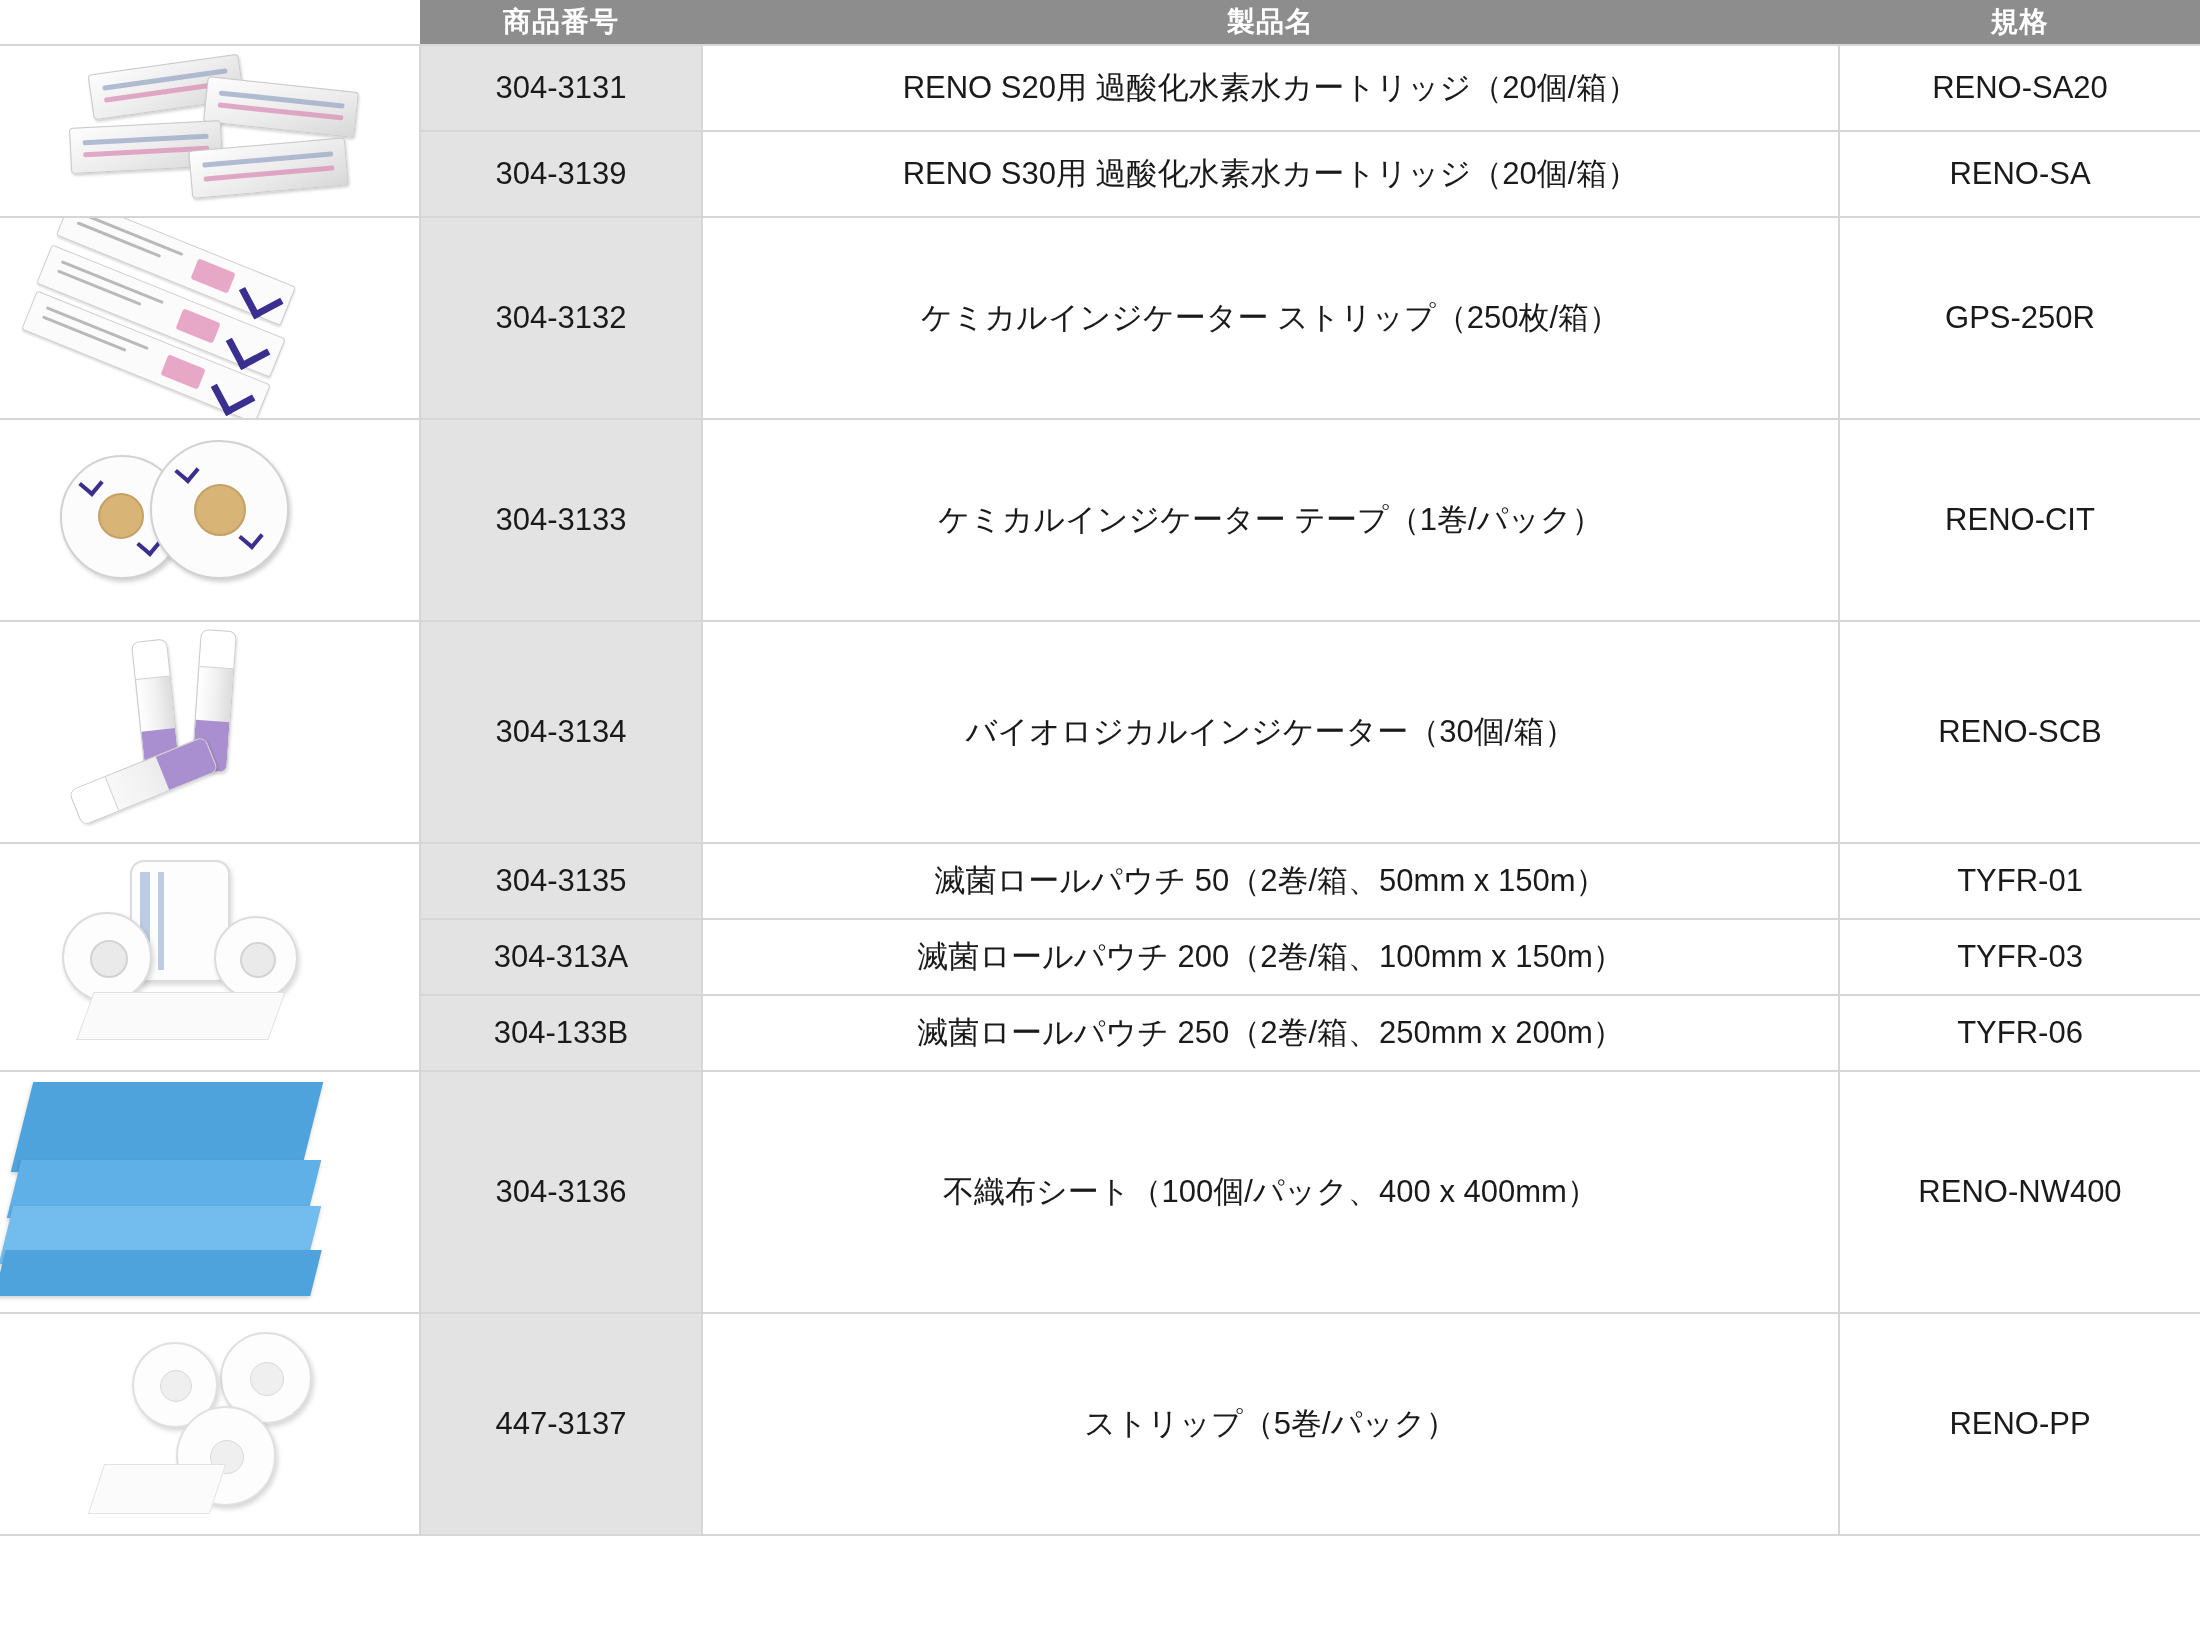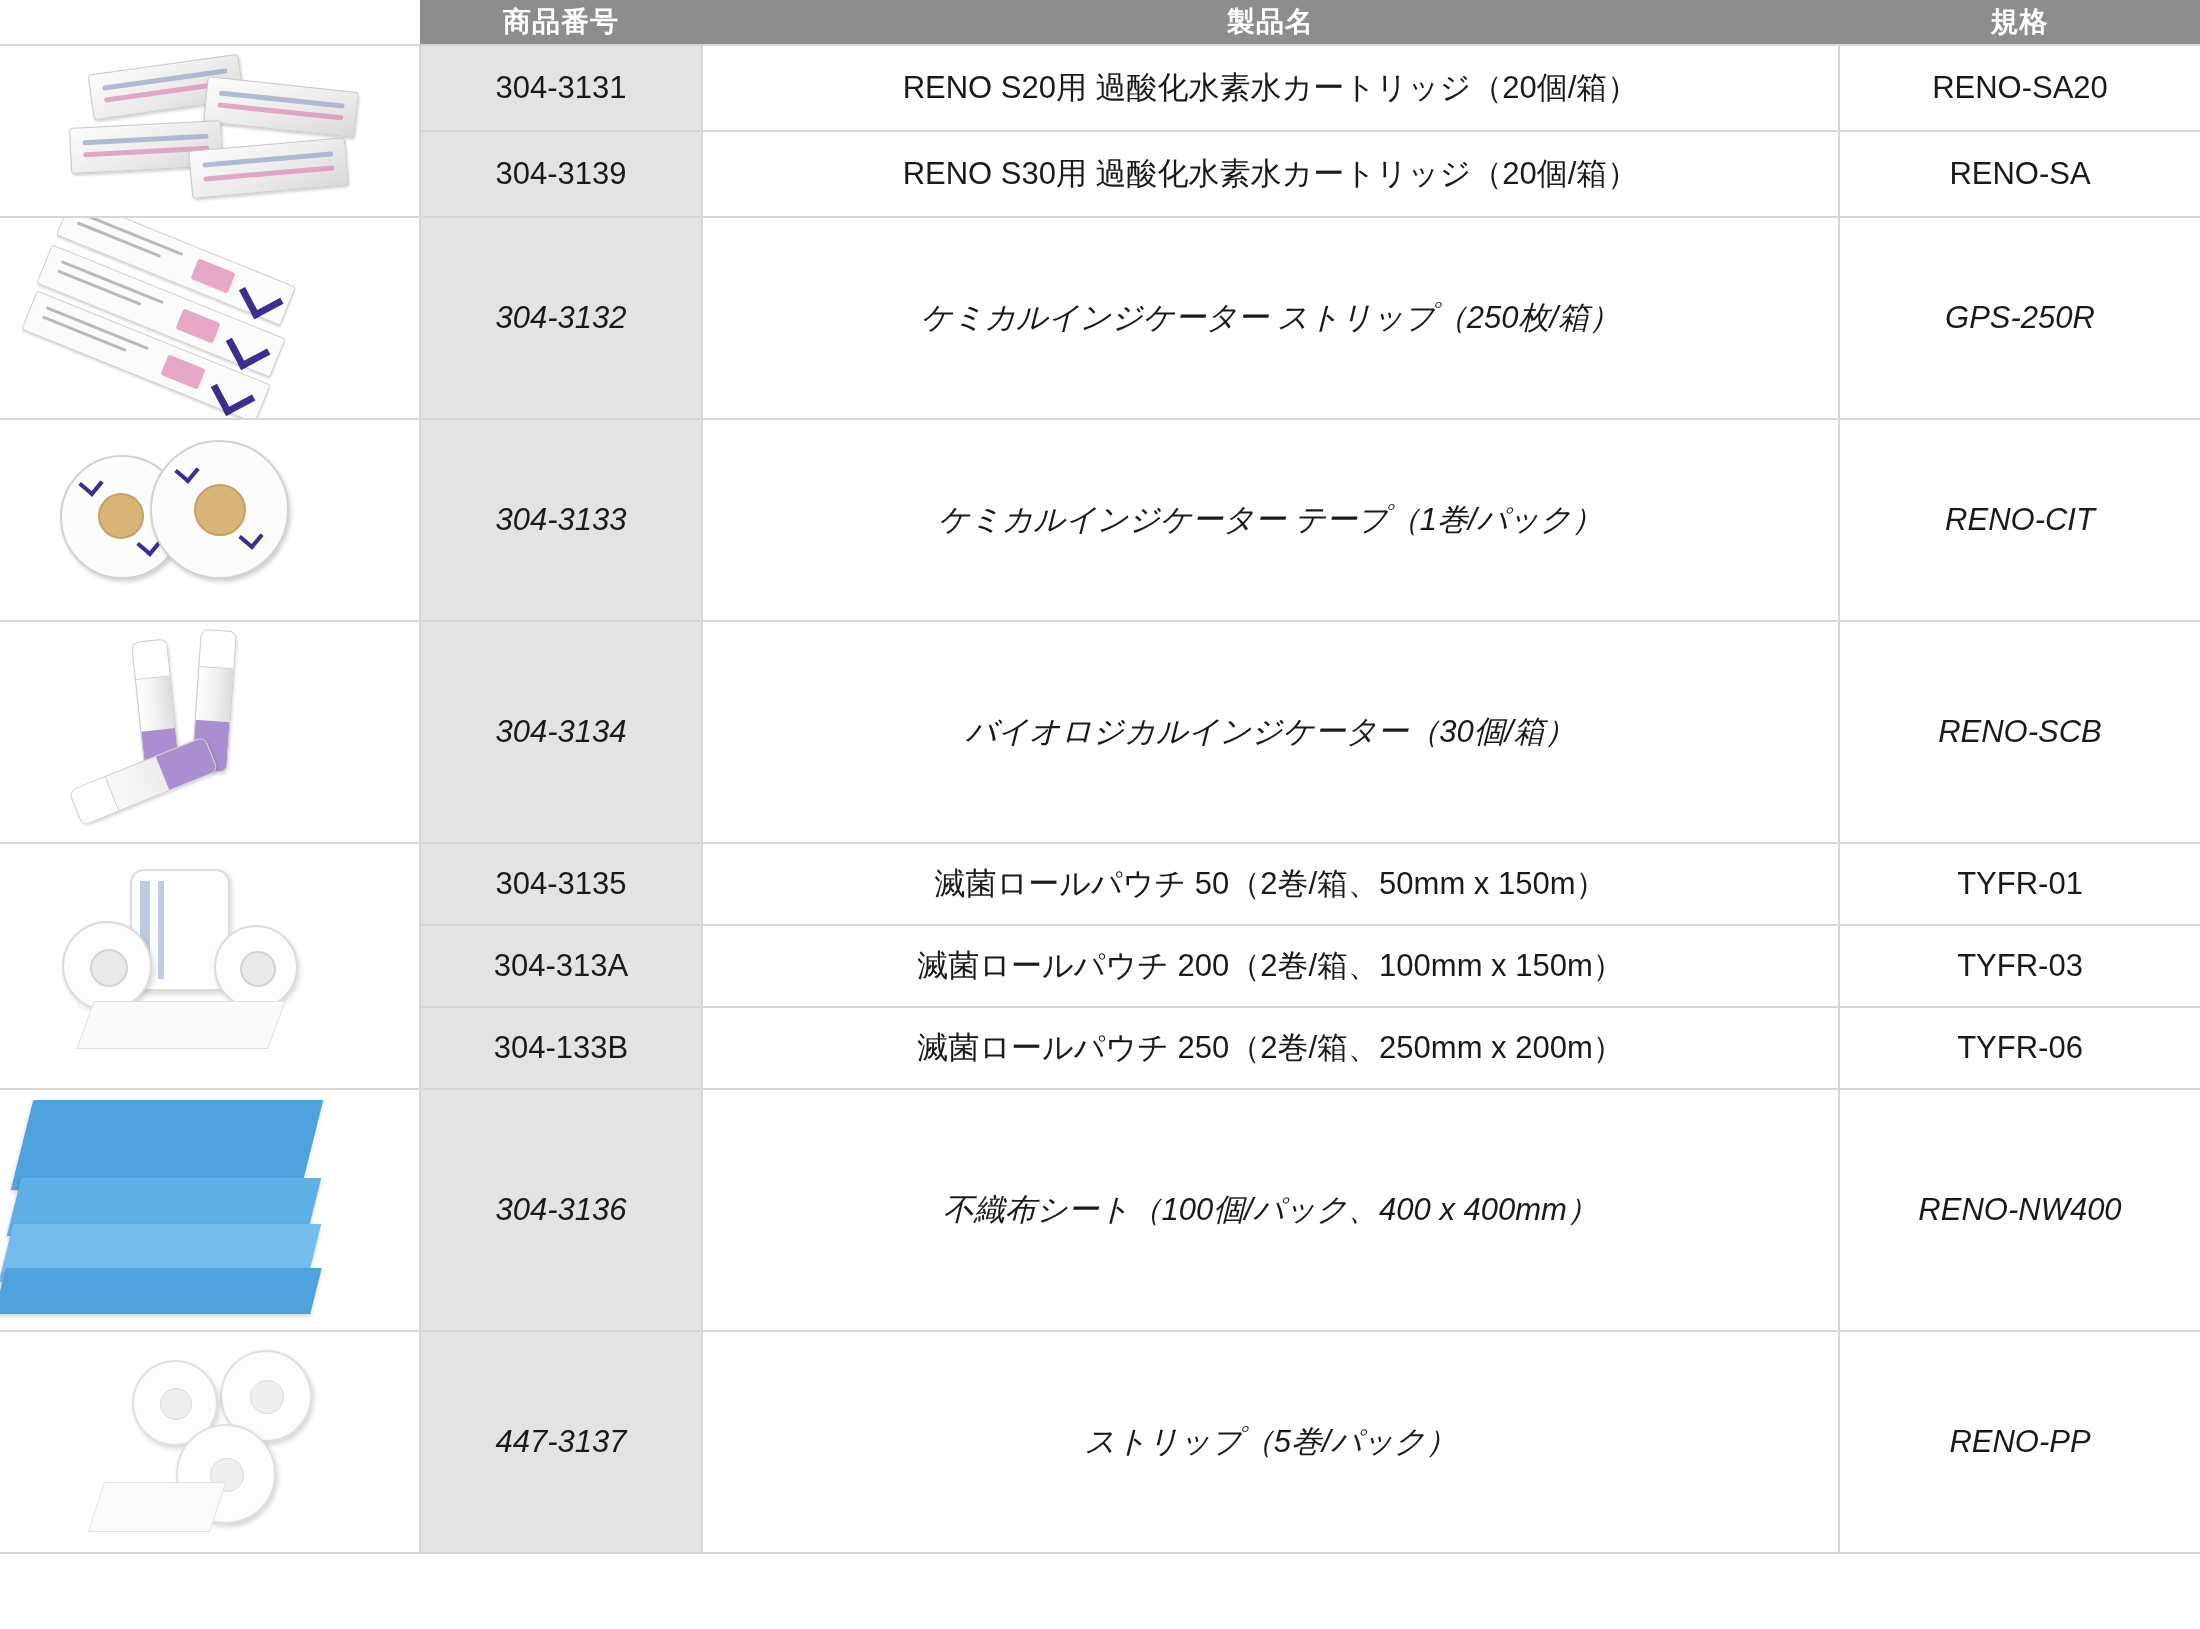--- a/index.html
+++ b/index.html
@@ -39,21 +39,21 @@
     text-align: center;
     border: none;
     letter-spacing: 1px;
   }
   thead th.blank-head {
     background: #ffffff;
   }
 
   td {
     border: 2px solid #d6d6d6;
-    padding: 19px 14px;
+    padding: 10px 14px;
     vertical-align: middle;
     box-sizing: border-box;
   }
   td.img-cell {
     border-left: none;
     border-right: 2px solid #d6d6d6;
     padding: 0;
     text-align: center;
     background: #ffffff;
   }
@@ -71,21 +71,21 @@
     color: #1a1a1a;
   }
   td.spec-cell {
     background: #ffffff;
     text-align: center;
     font-size: 31px;
     color: #1a1a1a;
     border-right: none;
     white-space: nowrap;
   }
-  tr.row-tall td { height: 160px; font-style: italic; }
+  tr.row-tall td { height: 160px; }
   tr.row-short td { height: 76px; }
 
   
   .thumb {
     position: relative;
     width: 420px;
     margin: 0 auto;
     overflow: hidden;
   }
 

